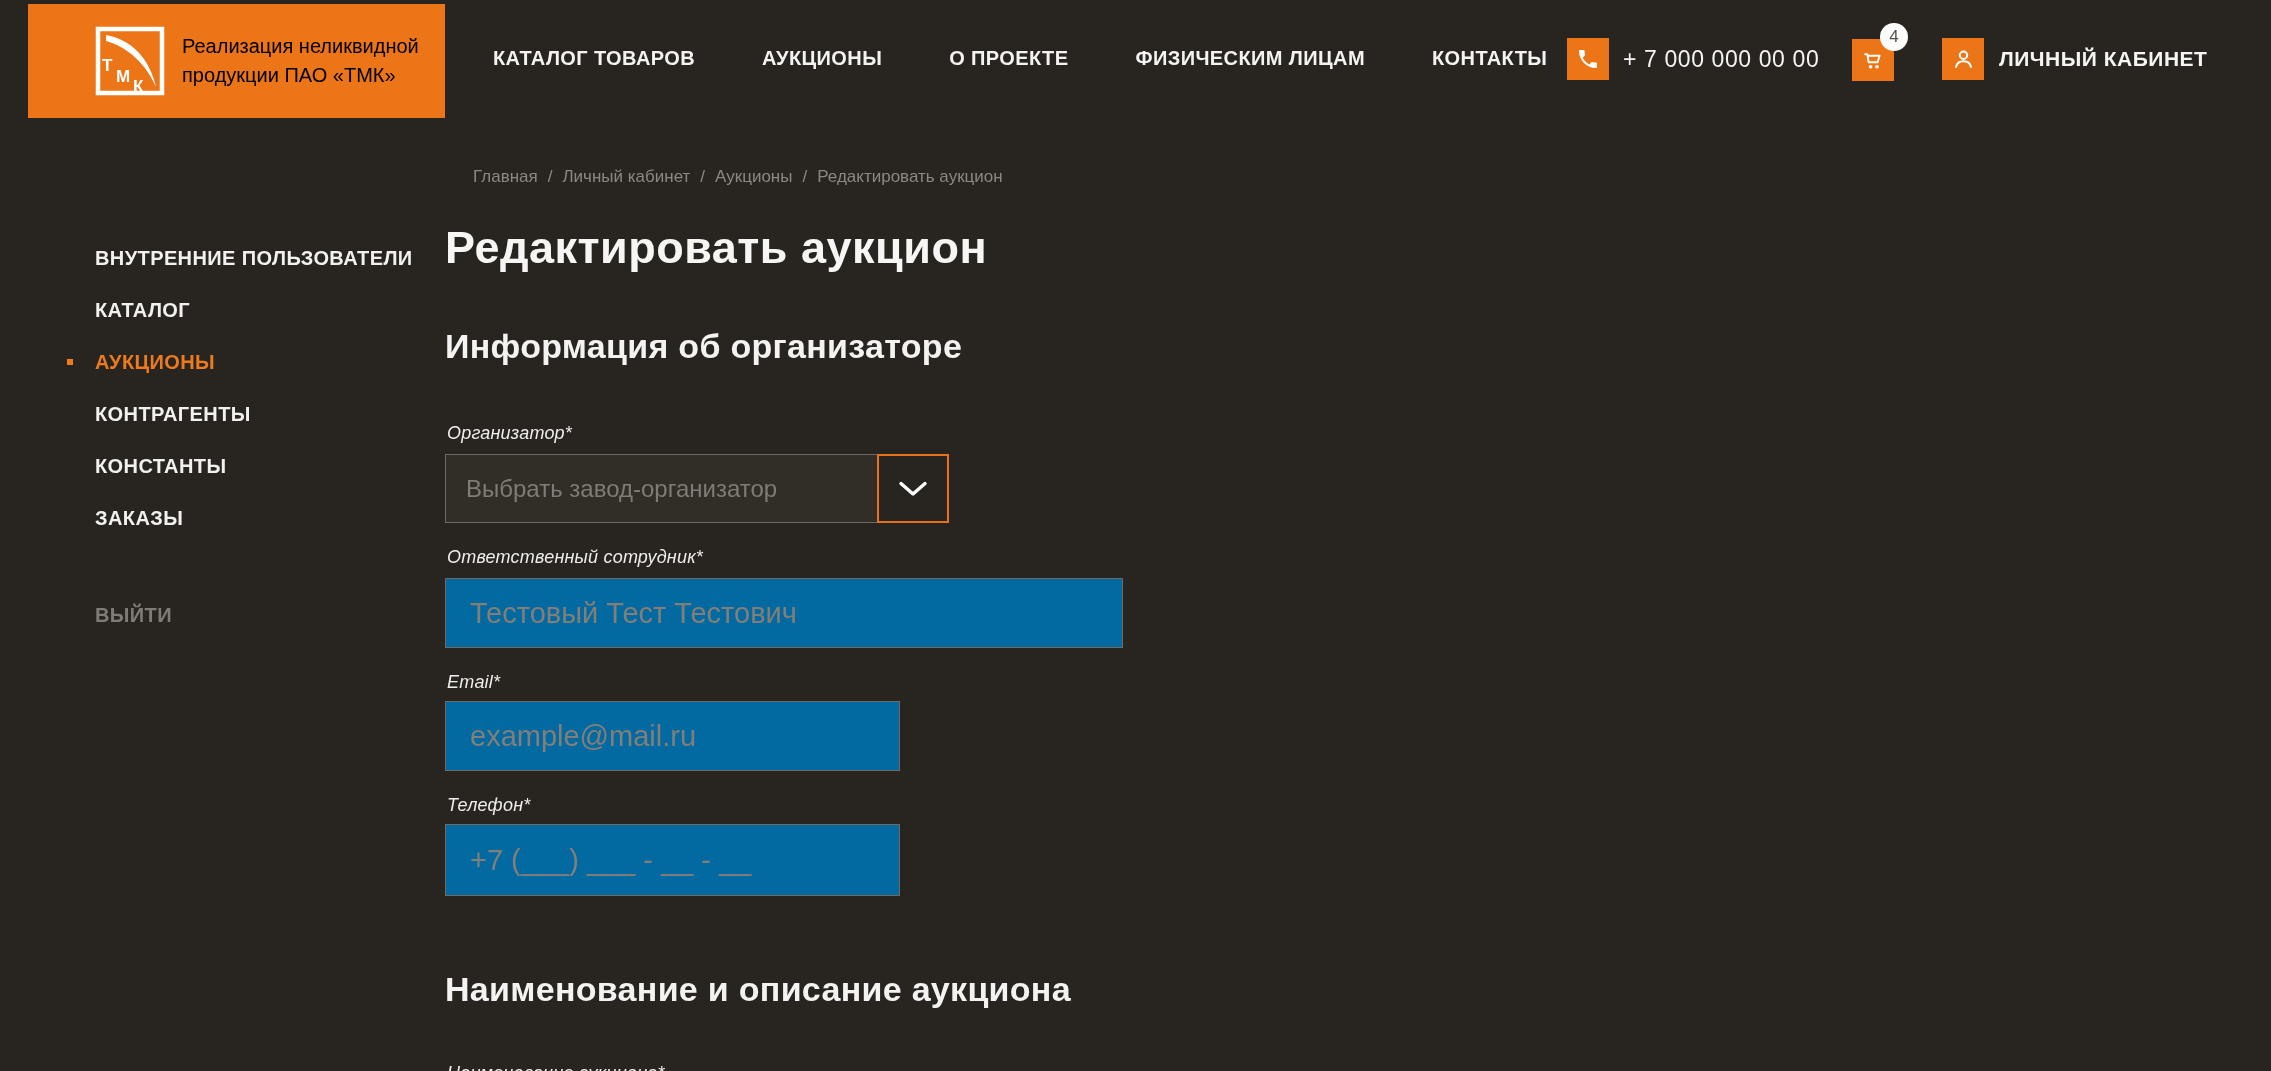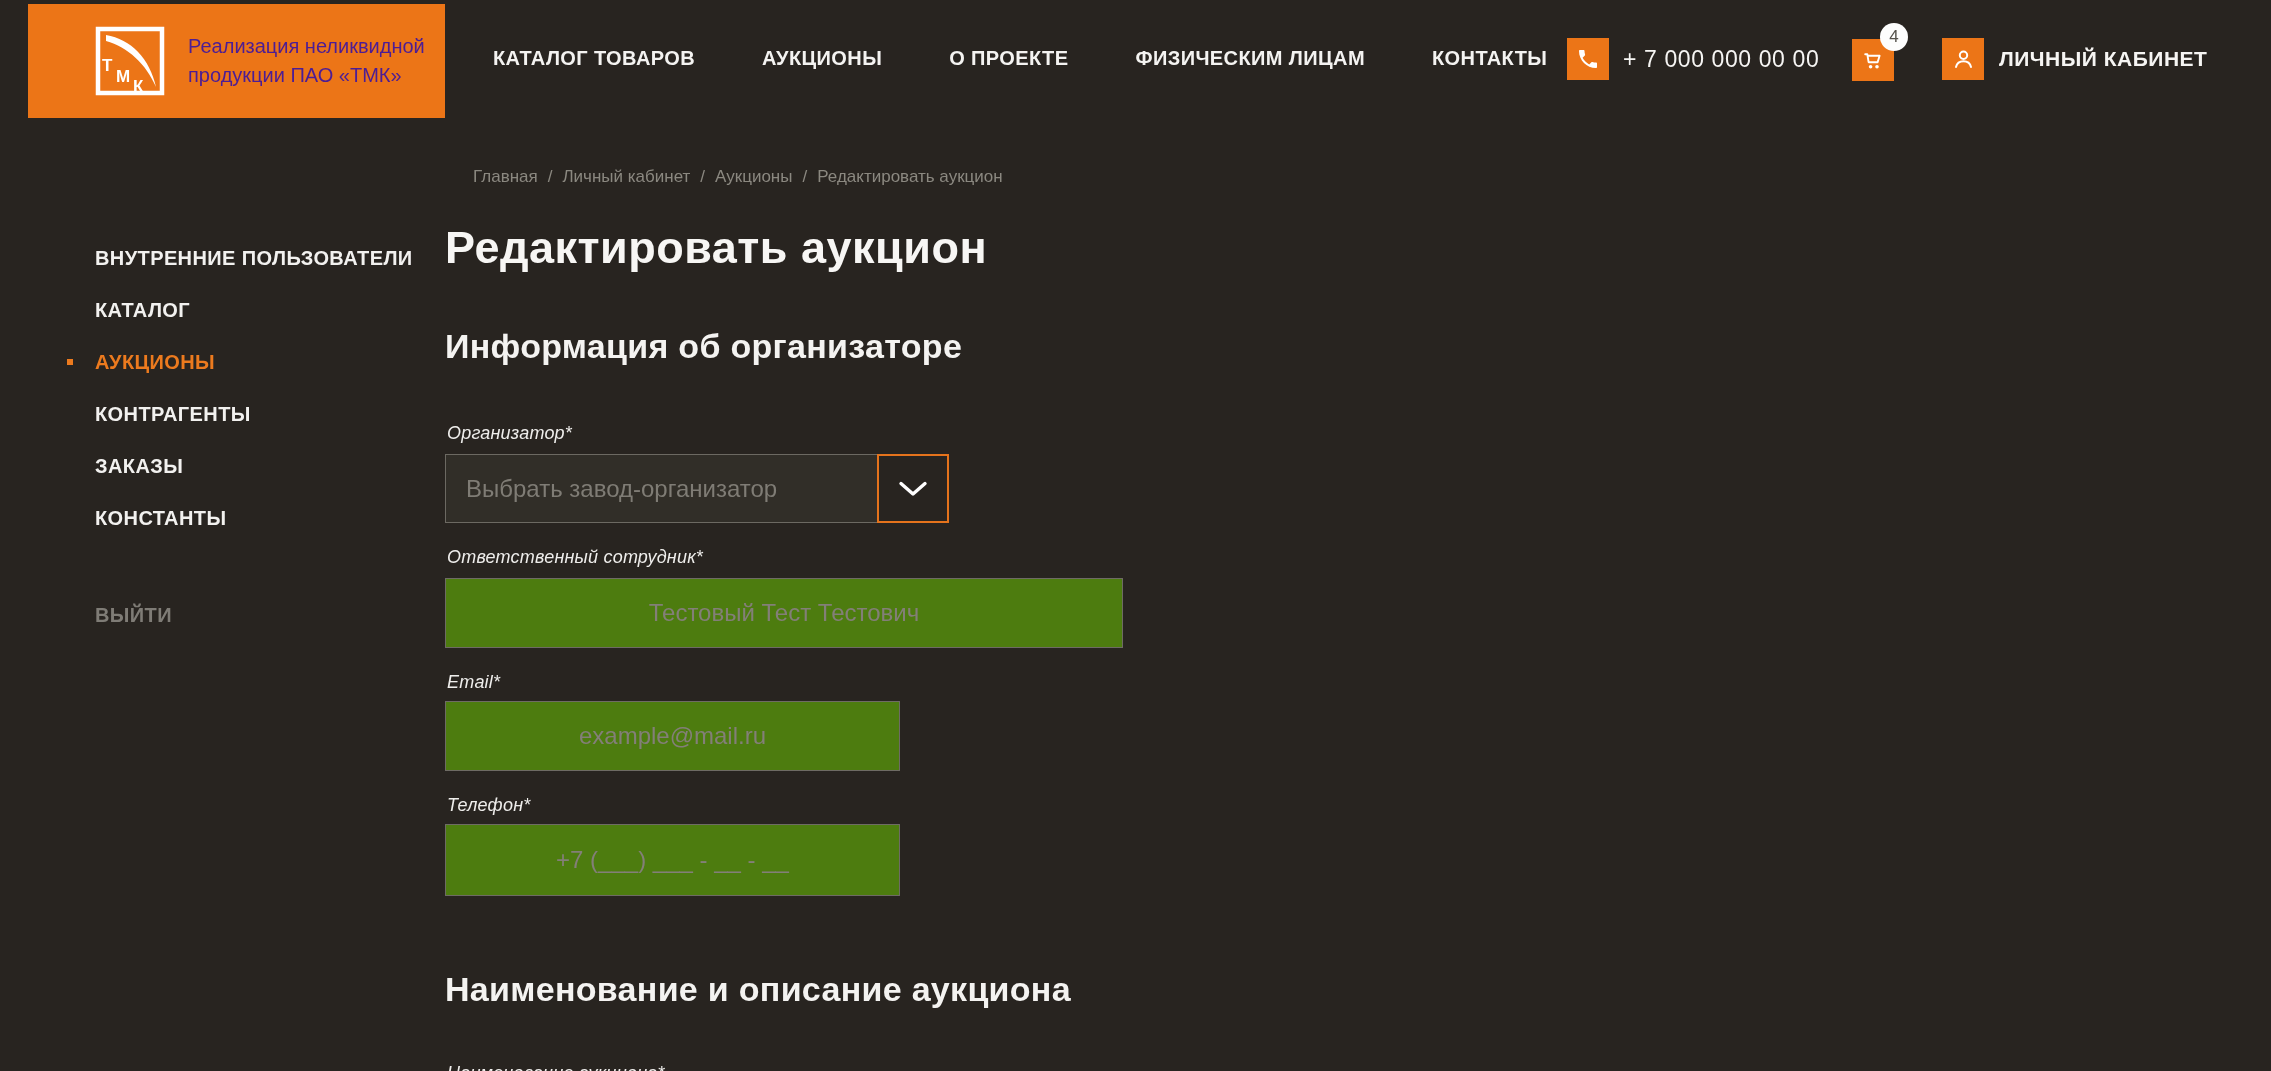--- a/index.html
+++ b/index.html
@@ -10,21 +10,21 @@
     -webkit-font-smoothing:antialiased;
   }
   a { text-decoration:none; }
 
   
   .logo-block {
     position:absolute; left:28px; top:4px; width:417px; height:114px;
     background:#ec7517; display:flex; align-items:center; cursor:pointer;
   }
   .logo-mark { margin-left:67px; width:70px; height:70px; display:block; }
-  .logo-text { margin-left:23px; color:#4c1d95; font-size:20px; line-height:29px; }
+  .logo-text { margin-left:17px; color:#000000; font-size:20px; line-height:29px; }
 
   .main-nav {
     position:absolute; left:493px; top:0; height:117px;
     display:flex; align-items:center; gap:67px;
   }
   .main-nav a {
     color:#f4f3f1; font-size:20px; font-weight:bold; letter-spacing:.4px;
     white-space:nowrap;
   }
 
@@ -95,23 +95,23 @@
     padding-left:20px; cursor:pointer; white-space:nowrap; overflow:hidden;
   }
   .select-button {
     width:72px; box-sizing:border-box; border:2px solid #e5731c; background:transparent;
     display:flex; align-items:center; justify-content:center;
     margin-left:-1px; padding:0; cursor:pointer;
   }
 
   .text-input {
     position:absolute; box-sizing:border-box;
-    background:#4d7c0f; border:1px solid #6e6b64;
-    color:#dcdad5; font-size:24px; padding:0 24px;
-    font-family:"Liberation Sans", sans-serif; outline:none;text-align:center;
+    background:#0369a1; border:1px solid #6e6b64;
+    color:#dcdad5; font-size:29px; padding:0 24px;
+    font-family:"Liberation Sans", sans-serif; outline:none;
   }
   .text-input::placeholder { color:#837f78; opacity:1; }
   .input-responsible { left:445px; top:578px; width:678px; height:70px; }
   .input-email       { left:445px; top:701px; width:455px; height:70px; }
   .input-phone       { left:445px; top:824px; width:455px; height:72px; }
 </style>
 </head>
 <body>
 
 <div class="page">
@@ -169,22 +169,22 @@
   </div>
 
   <aside class="sidebar">
     <a class="side-item">ВНУТРЕННИЕ ПОЛЬЗОВАТЕЛИ</a>
     <a class="side-item">КАТАЛОГ</a>
     <a class="side-item active">
       <span class="side-bullet"></span>
       <span>АУКЦИОНЫ</span>
     </a>
     <a class="side-item">КОНТРАГЕНТЫ</a>
+    <a class="side-item">КОНСТАНТЫ</a>
     <a class="side-item">ЗАКАЗЫ</a>
-    <a class="side-item">КОНСТАНТЫ</a>
     <a class="side-item logout">ВЫЙТИ</a>
   </aside>
 
   <main>
 
     <div class="breadcrumb">
       <a>Главная</a>
       <span>/</span>
       <a>Личный кабинет</a>
       <span>/</span>

